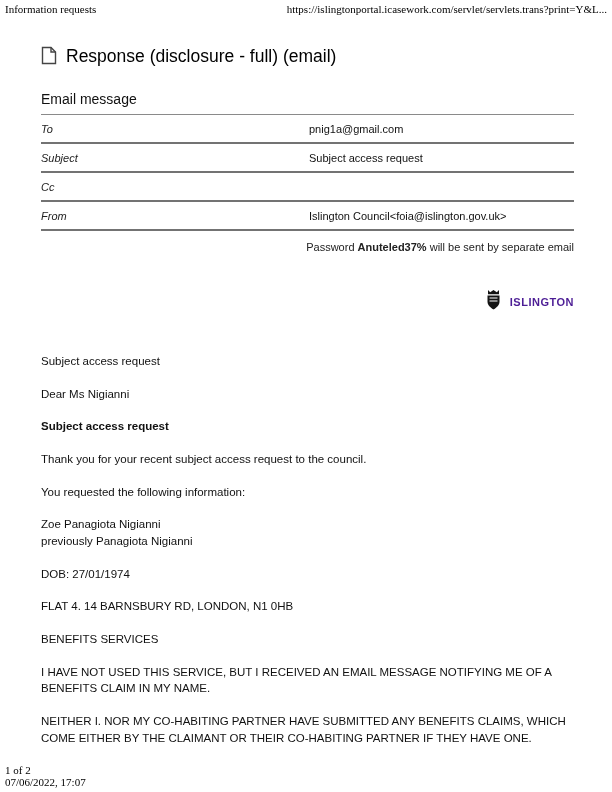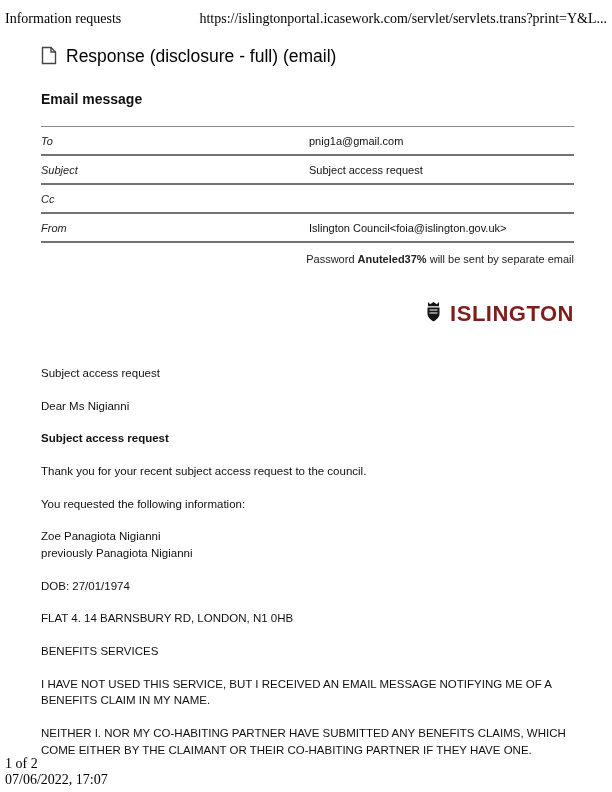--- a/index.html
+++ b/index.html
@@ -9,53 +9,53 @@
     background:#ffffff;
     font-family:"Liberation Sans", sans-serif;
     color:#1a1a1a;
     overflow:hidden;
     box-sizing:border-box;
   }
   .print-header, .print-footer {
     position:absolute; left:5px; right:5px;
     display:flex; justify-content:space-between;
     font-family:"Liberation Serif", serif;
-    font-size:14px; color:#000;margin-top:8px;
+    font-size:11px; color:#000;
   }
   .print-header { top:3px; }
   .print-footer { bottom:4px;flex-direction:column; }
   .content { padding:40px 38px 0 41px; box-sizing:border-box; }
   .title-row { display:flex; align-items:flex-start; gap:9px; margin-top:6px; }
   .page-title { font-size:17.5px; font-weight:400; color:#000; }
   .doc-icon svg { display:block; }
   .section-heading {
     margin-top:24px;
-    font-size:14px; font-weight:700; color:#111;
+    font-size:14px; font-weight:400; color:#111;
     border-bottom:1px solid #8a8a8a;
-    padding-bottom:19px;
+    padding-bottom:7px;
   }
   .field-row {
     display:flex; align-items:baseline;
     padding:8px 0 7px;
     border-bottom:2px solid #737373;
     font-size:11px;
   }
   .field-label { flex:0 0 268px; font-style:italic; color:#222; }
   .field-value { flex:1; color:#111; }
   .password-note {
     padding-top:10px;
     font-size:11px; color:#222;text-align:right;
   }
   .password-note .pw { font-weight:bold; }
   .logo-row {
     margin-top:36px;
     display:flex; justify-content:flex-end; align-items:center; gap:7px;
   }
   .logo-text {
-    font-size:22px; font-weight:bold; color:#7f1d1d; letter-spacing:0.5px;text-align:right;
+    font-size:11px; font-weight:bold; color:#4c1d95; letter-spacing:0.5px;text-align:right;
   }
   .letter-body { margin-top:38px; font-size:11.5px; line-height:1.45; color:#111; }
   .letter-body p { margin:0 0 16px; }
   .letter-body .block span { display:block; }
   .letter-body .bold { font-weight:bold; }
 </style>
 </head>
 <body>
 
 <div class="page">

